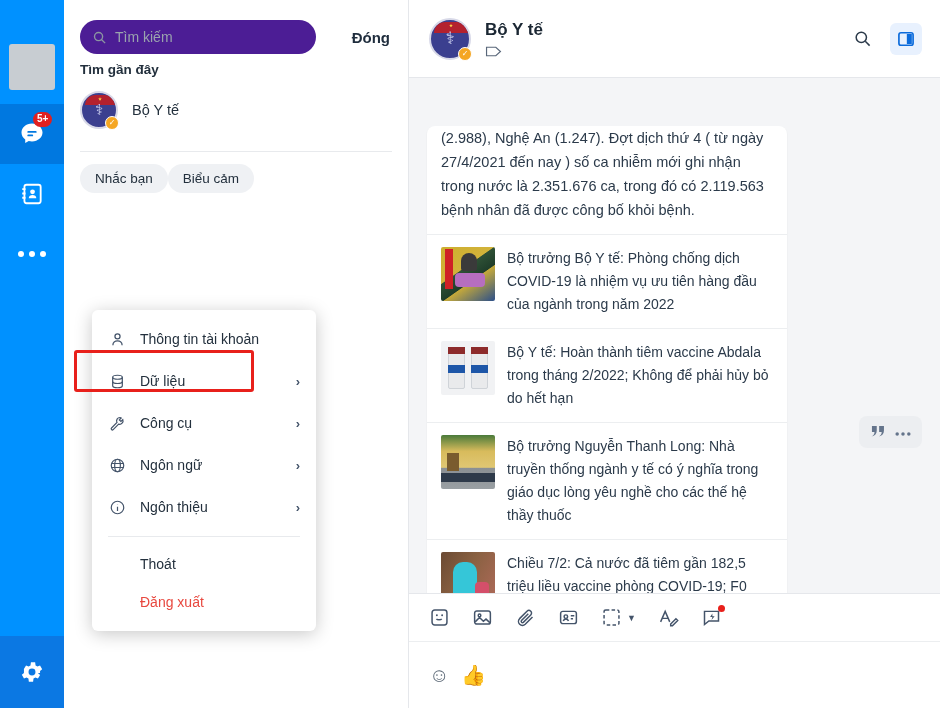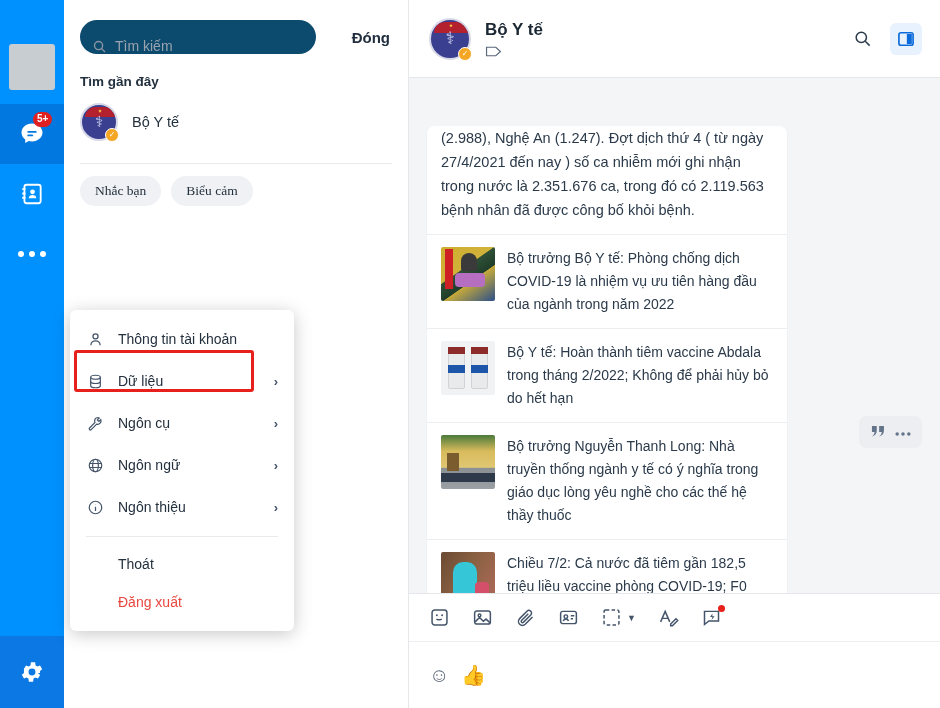--- a/index.html
+++ b/index.html
@@ -51,39 +51,39 @@
   .panel {
     width: 345px; flex: 0 0 345px; height: 708px;
     background: #ffffff; position: relative;
     border-right: 1px solid #e5e7eb;
   }
   .search-row {
     display: flex; align-items: center; gap: 12px;
     padding: 20px 16px 0 16px;
   }
   .search-box {
-    flex: 1; height: 34px; background: #0c4a6e; border-radius: 17px;
-    display: flex; align-items: flex-end; gap: 8px; padding: 0 12px;
+    flex: 1; height: 34px; background: #4c1d95; border-radius: 17px;
+    display: flex; align-items: center; gap: 8px; padding: 0 12px;
   }
   .search-box .ph { color: #9aa3ae; font-size: 14px; }
   .close-btn {
     font-size: 15px; font-weight: bold; color: #1f2d3d;
     cursor: pointer; padding: 4px 2px; margin-left: 22px;
   }
   .sec-title {
     font-size: 13.5px; font-weight: bold; color: #23303d;
-    padding: 20px 16px 0 16px;
+    padding: 8px 16px 0 16px;
   }
   .recent-row {
     display: flex; align-items: center; gap: 14px;
     padding: 14px 16px; cursor: pointer;
   }
   .recent-row .name { font-size: 14.5px; color: #23303d; }
   .divider { height: 1px; background: #e8eaed; margin: 8px 16px 0 16px; }
-  .chips { display: flex; gap: 10px; padding: 12px 16px 0 16px; font-family: Liberation Serif, serif; }
+  .chips { display: flex; padding: 12px 16px 0 16px; }
   .chip {
     background: #eff1f4; border-radius: 16px;
     padding: 7px 15px; font-size: 13.5px; color: #23303d;
     cursor: pointer;
   }
 
   
   .logo {
     position: relative; width: 38px; height: 38px; flex: 0 0 38px;
   }
@@ -116,21 +116,21 @@
     color: #fff; font-size: 8px; line-height: 8px;
   }
   .logo.hdr { width: 42px; height: 42px; flex: 0 0 42px; }
   .logo.hdr .ring { width: 42px; height: 42px; }
   .logo.hdr .ring::before { width: 34px; height: 11px; left: 3px; }
   .logo.hdr .ring::after { left: 18px; }
   .logo.hdr .snake { top: 13px; width: 42px; font-size: 17px; }
 
   
   .menu {
-    position: absolute; left: 6px; top: 310px;
+    position: absolute; left: 28px; top: 310px;
     width: 224px;
     background: #fff;
     border-radius: 6px;
     box-shadow: 0 3px 18px rgba(0,0,0,.22);
     padding: 8px 0 10px 0;
     z-index: 30;
   }
   .menu-item {
     display: flex; align-items: center; gap: 14px;
     height: 42px; padding: 0 16px;
@@ -320,21 +320,21 @@
         <span>Dữ liệu</span>
         <span class="chev">›</span>
       </div>
 
       <div class="menu-item">
         <span class="mi-ico">
           <svg width="17" height="17" viewBox="0 0 24 24" fill="none" stroke="#44546a" stroke-width="1.7">
             <path d="M15.5 3.5a4.8 4.8 0 00-4.2 7.1L3.6 18.3a1.6 1.6 0 002.3 2.3l7.7-7.7a4.8 4.8 0 005.9-6.3l-2.6 2.6-2.3-2.3 2.6-2.6a4.8 4.8 0 00-1.7-.8z"></path>
           </svg>
         </span>
-        <span>Ngôn cụ</span>
+        <span>Công cụ</span>
         <span class="chev">›</span>
       </div>
 
       <div class="menu-item">
         <span class="mi-ico">
           <svg width="17" height="17" viewBox="0 0 24 24" fill="none" stroke="#44546a" stroke-width="1.7">
             <circle cx="12" cy="12" r="8.8"></circle>
             <ellipse cx="12" cy="12" rx="4" ry="8.8"></ellipse>
             <path d="M3.4 9.2h17.2M3.4 14.8h17.2"></path>
           </svg>

